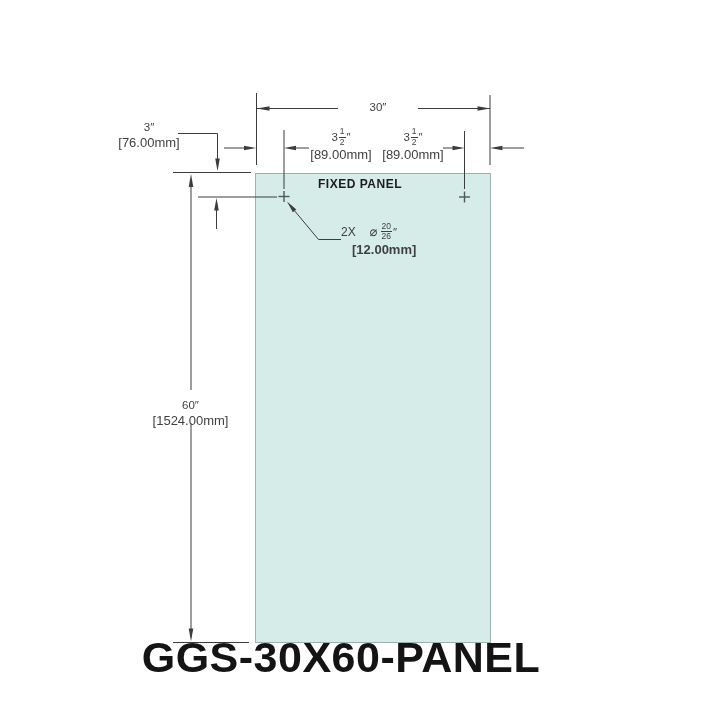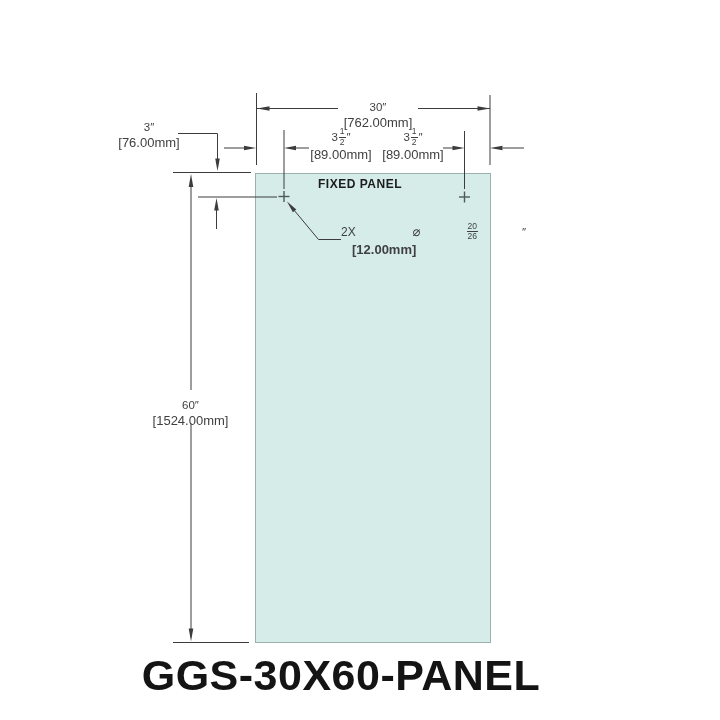--- a/index.html
+++ b/index.html
@@ -25,27 +25,27 @@
   .dim .in{font-size:11.5px;line-height:15px;white-space:nowrap;margin-top:9px;}
   .dim .mm{font-size:13px;line-height:15px;white-space:nowrap;}
 
   .fracline{display:flex;justify-content:center;align-items:center;height:20px;font-size:11.5px;}
   .frac{display:inline-flex;flex-direction:column;align-items:center;
         font-size:8.5px;line-height:1.1;margin:0 1px;}
   .frac .num{border-bottom:1px solid #3f3f3f;padding:0 1px;}
   .unit{font-size:11.5px;}
 
   .callout{position:absolute;left:341px;top:221px;}
-  .callout .row1{display:flex;align-items:center;height:21px;font-size:12px;gap:43px;}
+  .callout .row1{display:flex;align-items:center;height:21px;font-size:12px;}
   .callout .qty{margin-right:14px;}
   .callout .dia{font-size:13px;margin-right:2px;}
   .callout .mm{font-size:13px;margin-left:11px;line-height:15px;font-weight:bold;}
 
   .title{
-    position:absolute;left:0;top:651px;width:682px;text-align:center;
+    position:absolute;left:0;top:633px;width:682px;text-align:center;
     font-size:43px;font-weight:700;letter-spacing:.5px;color:#141414;white-space:nowrap;
   }
 </style>
 </head>
 <body>
 
 <div class="canvas">
 
   <div class="panel"></div>
 
@@ -104,21 +104,20 @@
     <g>
       <polygon points="287,201.5 292.9,212.2 296.3,209.4"></polygon>
       <polyline points="294.6,210.8 318.5,239.5 341,239.5"></polyline>
     </g>
   </svg>
 
   <div class="panel-label">FIXED PANEL</div>
 
   <div class="dim" style="left:288px;top:91px;width:180px;">
     <div class="in">30″</div>
-    <div class="mm">[762.00mm]</div>
   </div>
 
   <div class="dim" style="left:104px;top:111px;width:90px;">
     <div class="in">3″</div>
     <div class="mm">[76.00mm]</div>
   </div>
 
   <div class="dim" style="left:299px;top:127px;width:84px;">
     <div class="fracline">
       <span>3</span>

